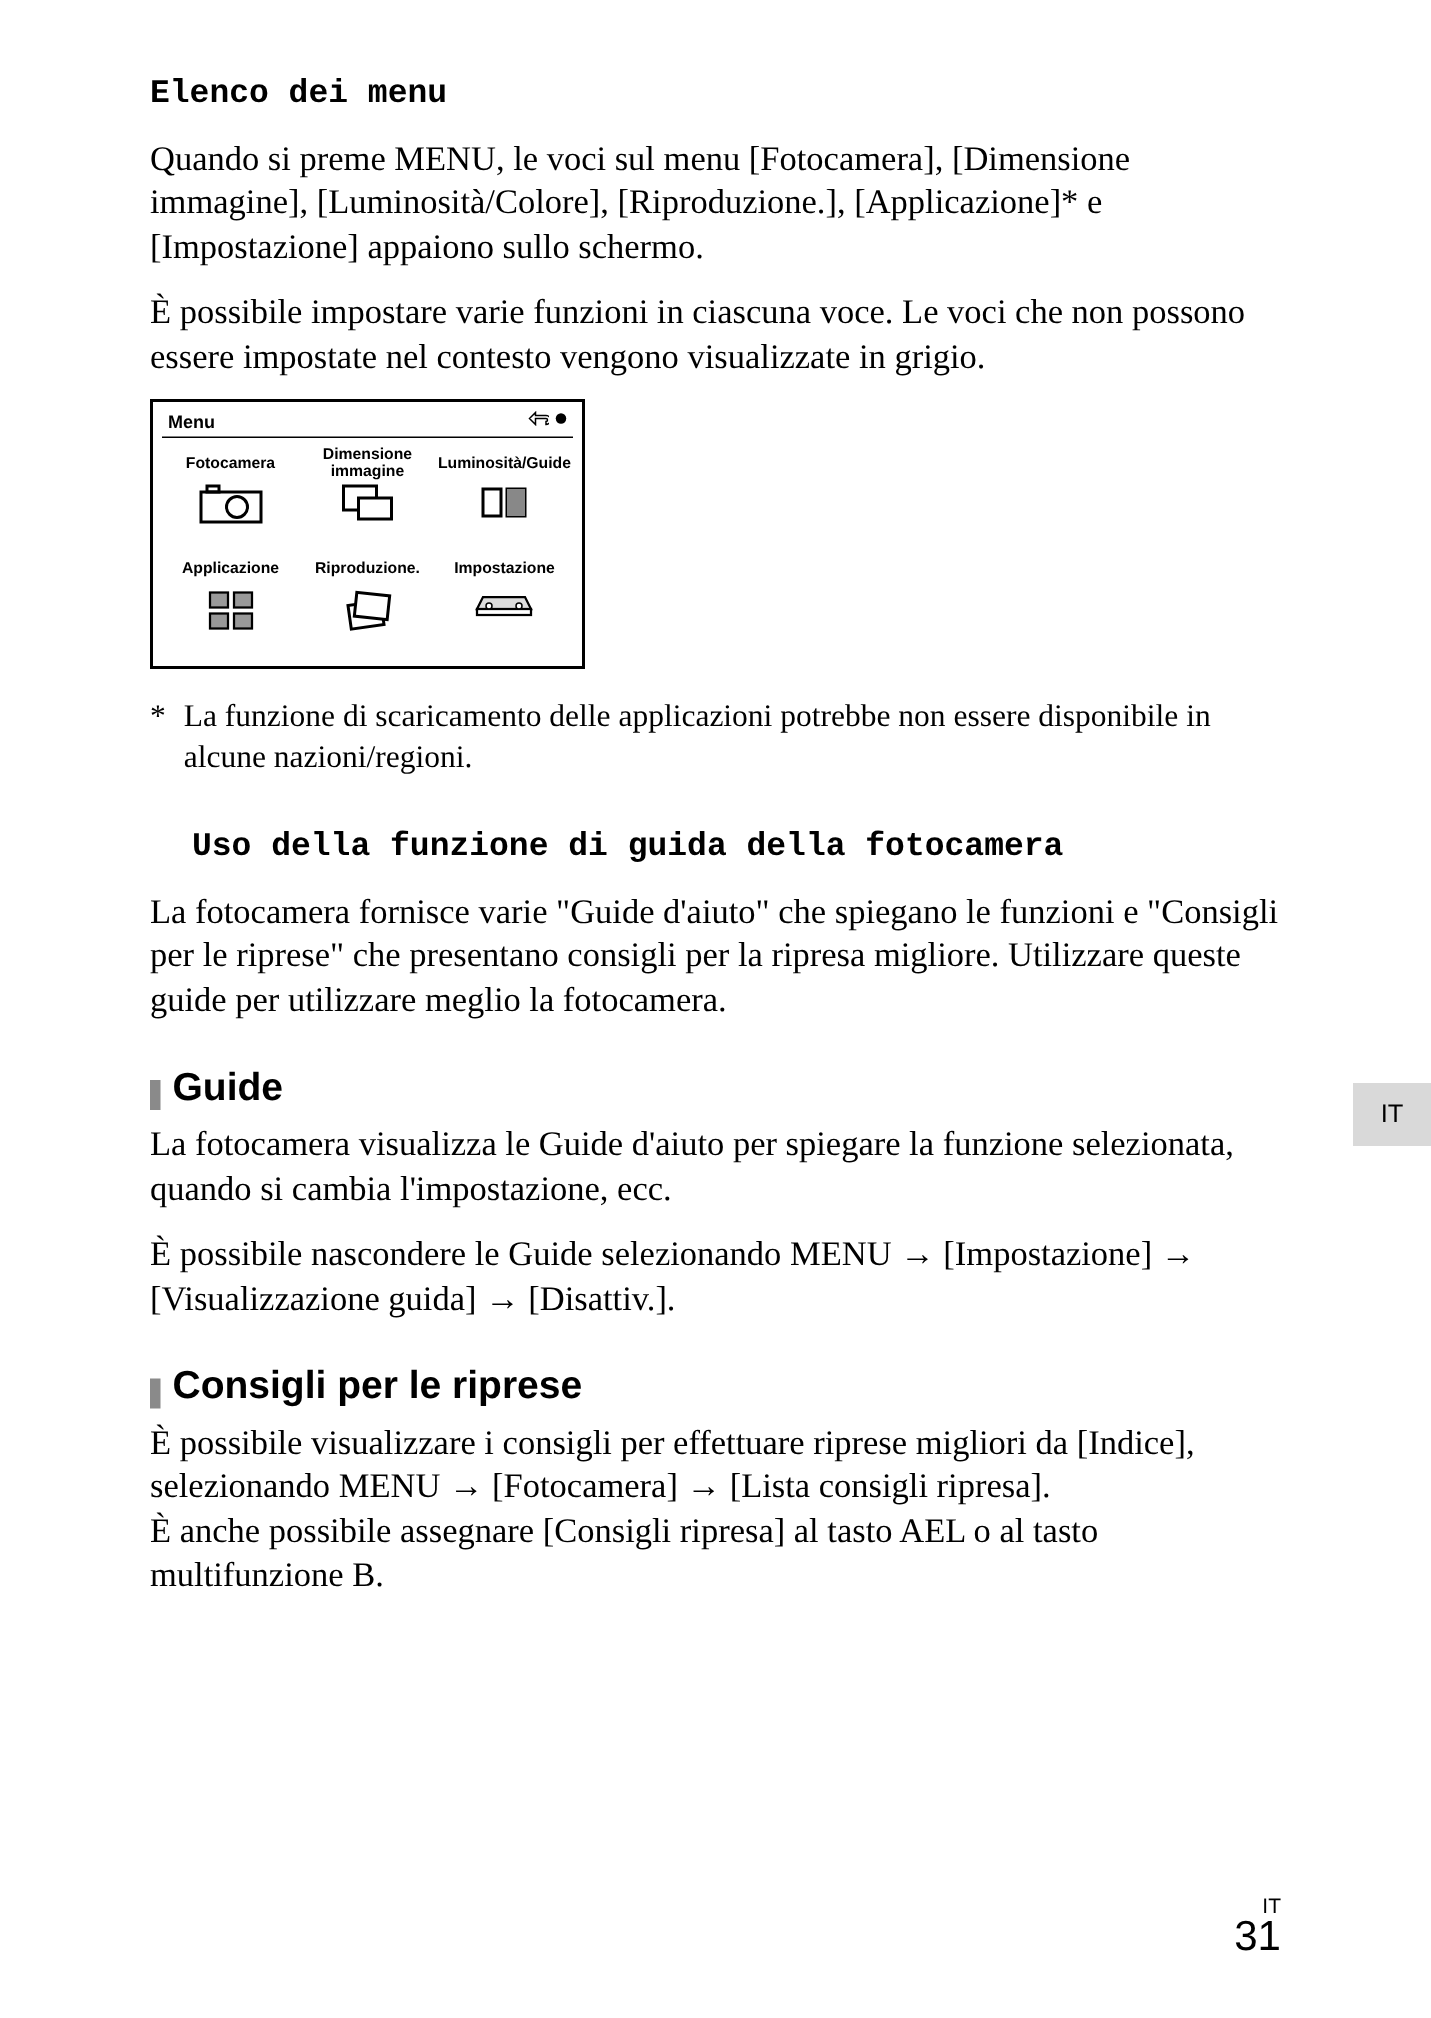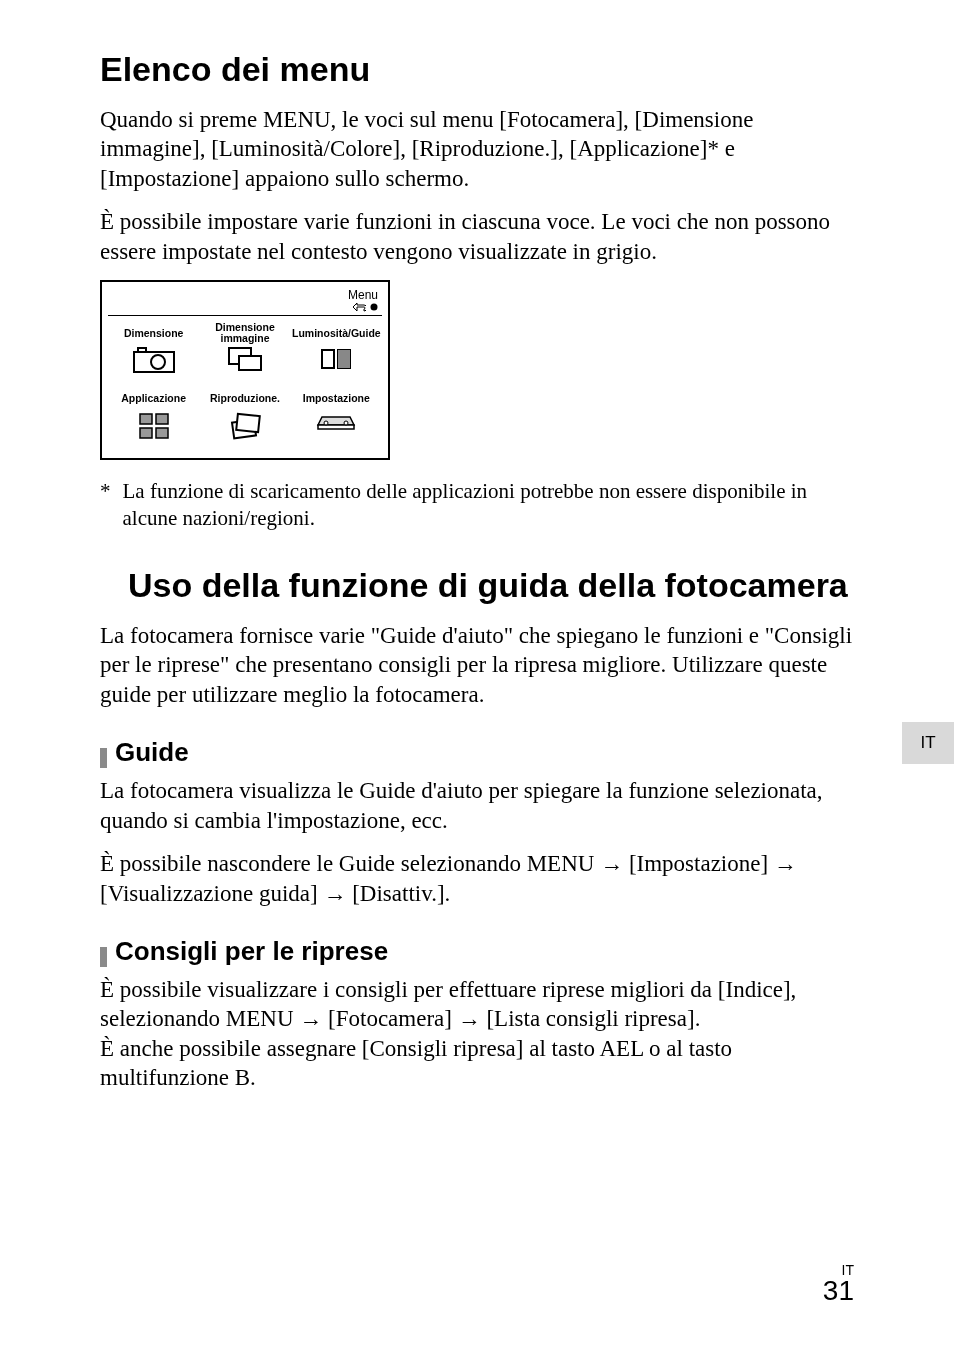--- a/index.html
+++ b/index.html
@@ -6,50 +6,49 @@
     body {
       width: 954px;
       height: 1345px;
       background: #fff;
       font-family: Georgia, 'Times New Roman', serif;
       color: #000;
       position: relative;
       padding: 50px 100px 40px 100px;
     }
     h1 {
-      font-family: Liberation Sans, sans-serif;
-      font-weight: bold;
-      font-size: 34px;
+      font-family: Liberation Mono, monospace;
+      font-weight: bold;
+      font-size: 22px;
       margin-bottom: 16px;
     }
     .body-text {
       font-size: 23px;
       line-height: 1.28;
       margin-bottom: 14px;
     }
     .menu-shot {
       border: 2px solid #000;
       width: 290px;
       height: 180px;
       margin: 12px 0 18px 0;
       padding: 6px 6px 8px 6px;
       font-family: Arial, Helvetica, sans-serif;
       display: flex;
       flex-direction: column;
     }
     .menu-header {
       display: flex;
       justify-content: space-between;
-      align-items: flex-end;
+      align-items: flex-start;
       font-size: 12px;
-      font-weight: normal;
+      font-weight: bold;
       padding: 0 4px 3px 4px;
       border-bottom: 1.5px solid #000;
       margin-bottom: 4px;
-      flex-direction: column;
     }
     .menu-row {
       display: grid;
       grid-template-columns: 1fr 1fr 1fr;
       height: 72px;
     }
     .menu-cell {
       display: flex;
       flex-direction: column;
       align-items: center;
@@ -133,21 +132,21 @@
       <svg width="14" height="10" viewBox="0 0 14 10">
           <path d="M1 5 L5 1 L5 3 L12 3 A3 3 0 0 1 12 9 L12 7 A1 1 0 0 0 12 5 L5 5 L5 9 Z" fill="none" stroke="#000" stroke-width="1"></path>
         </svg>
       <svg width="8" height="8" viewBox="0 0 8 8">
           <circle cx="4" cy="4" r="3.5" fill="#000"></circle>
         </svg>
     </span>
   </div>
   <div class="menu-row">
     <div class="menu-cell">
-      <span class="label">Dimensione</span>
+      <span class="label">Fotocamera</span>
       <svg class="ico" width="44" height="28" viewBox="0 0 44 28">
           <rect x="2" y="6" width="40" height="20" fill="none" stroke="#000" stroke-width="2"></rect>
           <rect x="6" y="2" width="8" height="4" fill="none" stroke="#000" stroke-width="2"></rect>
           <circle cx="26" cy="16" r="7" fill="none" stroke="#000" stroke-width="2"></circle>
         </svg>
     </div>
     <div class="menu-cell">
       <span class="label">Dimensione immagine</span>
       <svg class="ico" width="40" height="26" viewBox="0 0 40 26">
           <rect x="4" y="2" width="22" height="16" fill="none" stroke="#000" stroke-width="2"></rect>

